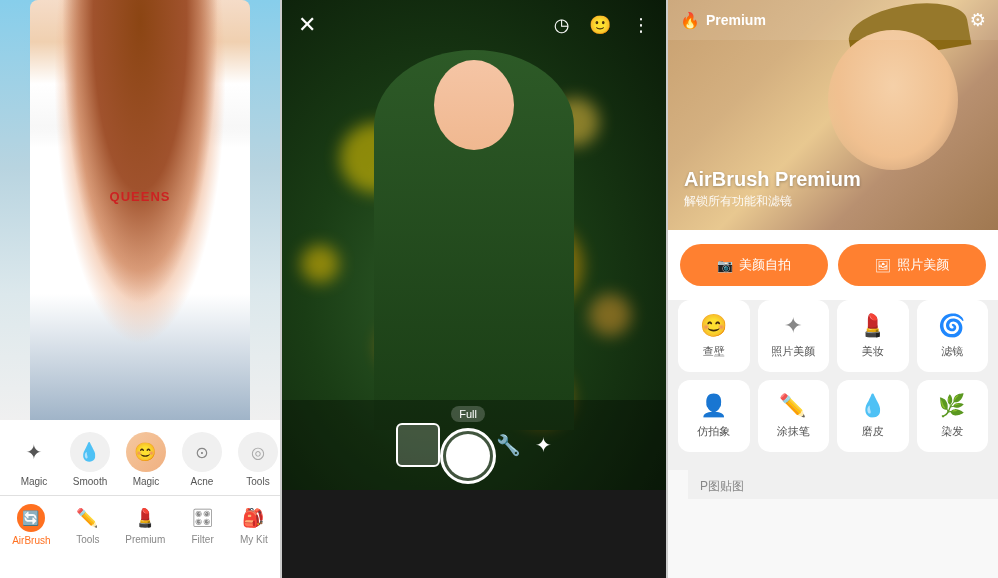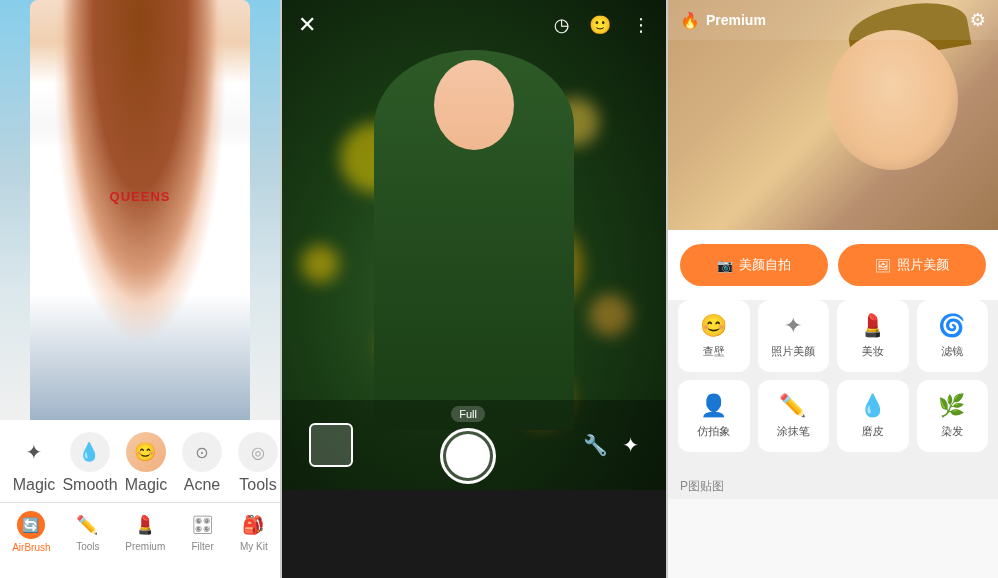--- a/index.html
+++ b/index.html
@@ -108,21 +108,21 @@
       background: #f0f0f0;
       display: flex;
       align-items: center;
       justify-content: center;
       font-size: 18px;
     }
     .tool-icon.active-bg {
       background: transparent;
     }
     .tool-label {
-      font-size: 16px;
+      font-size: 10px;
       color: #555;
       text-align: center;
     }
     .nav-bar {
       display: flex;
       align-items: center;
       justify-content: space-around;
       padding: 8px 0 10px;
       border-top: 1px solid #e0e0e0;
     }
@@ -181,22 +181,22 @@
       justify-content: space-between;
       padding: 0 16px;
       z-index: 10;
     }
     .panel2 .bottom-controls {
       position: absolute;
       bottom: 0; left: 0; right: 0;
       height: 90px;
       display: flex;
       align-items: center;
-      justify-content: space-between;
-      padding: 0 27px;
+      justify-content: center;
+      padding: 0 20px;
       background: rgba(0,0,0,0.3);
     }
     .shutter-btn {
       width: 56px;
       height: 56px;
       border-radius: 50%;
       border: 3px solid white;
       background: rgba(255,255,255,0.2);
       display: flex;
       align-items: center;
@@ -307,20 +307,21 @@
       font-size: 22px;
       color: #888;
     }
     .grid-label {
       font-size: 11px;
       color: #555;
     }
     .p-section {
       padding: 6px 12px 4px;
       background: #f0f0f0;
+      margin-left: 20px;
     }
     .p-label {
       font-size: 12px;
       color: #888;
       font-weight: 500;
     }
     .hat-shape {
       position: absolute;
       top: 5px;
       right: 30px;
@@ -453,20 +454,22 @@
 
     <div class="header-bar">
       <div class="header-logo">
         <span class="logo-flame">🔥</span>
         <span>Premium</span>
       </div>
       <div style="color:white; font-size:18px; cursor:pointer;">⚙</div>
     </div>
 
     <div class="premium-box">
+      <div class="premium-title">AirBrush Premium</div>
+      <div class="premium-sub">解锁所有功能和滤镜</div>
     </div>
   </div>
 
   <div class="action-buttons">
     <button class="action-btn">
       <span>📷</span>
       <span>美颜自拍</span>
     </button>
     <button class="action-btn">
       <span>🖼</span>

